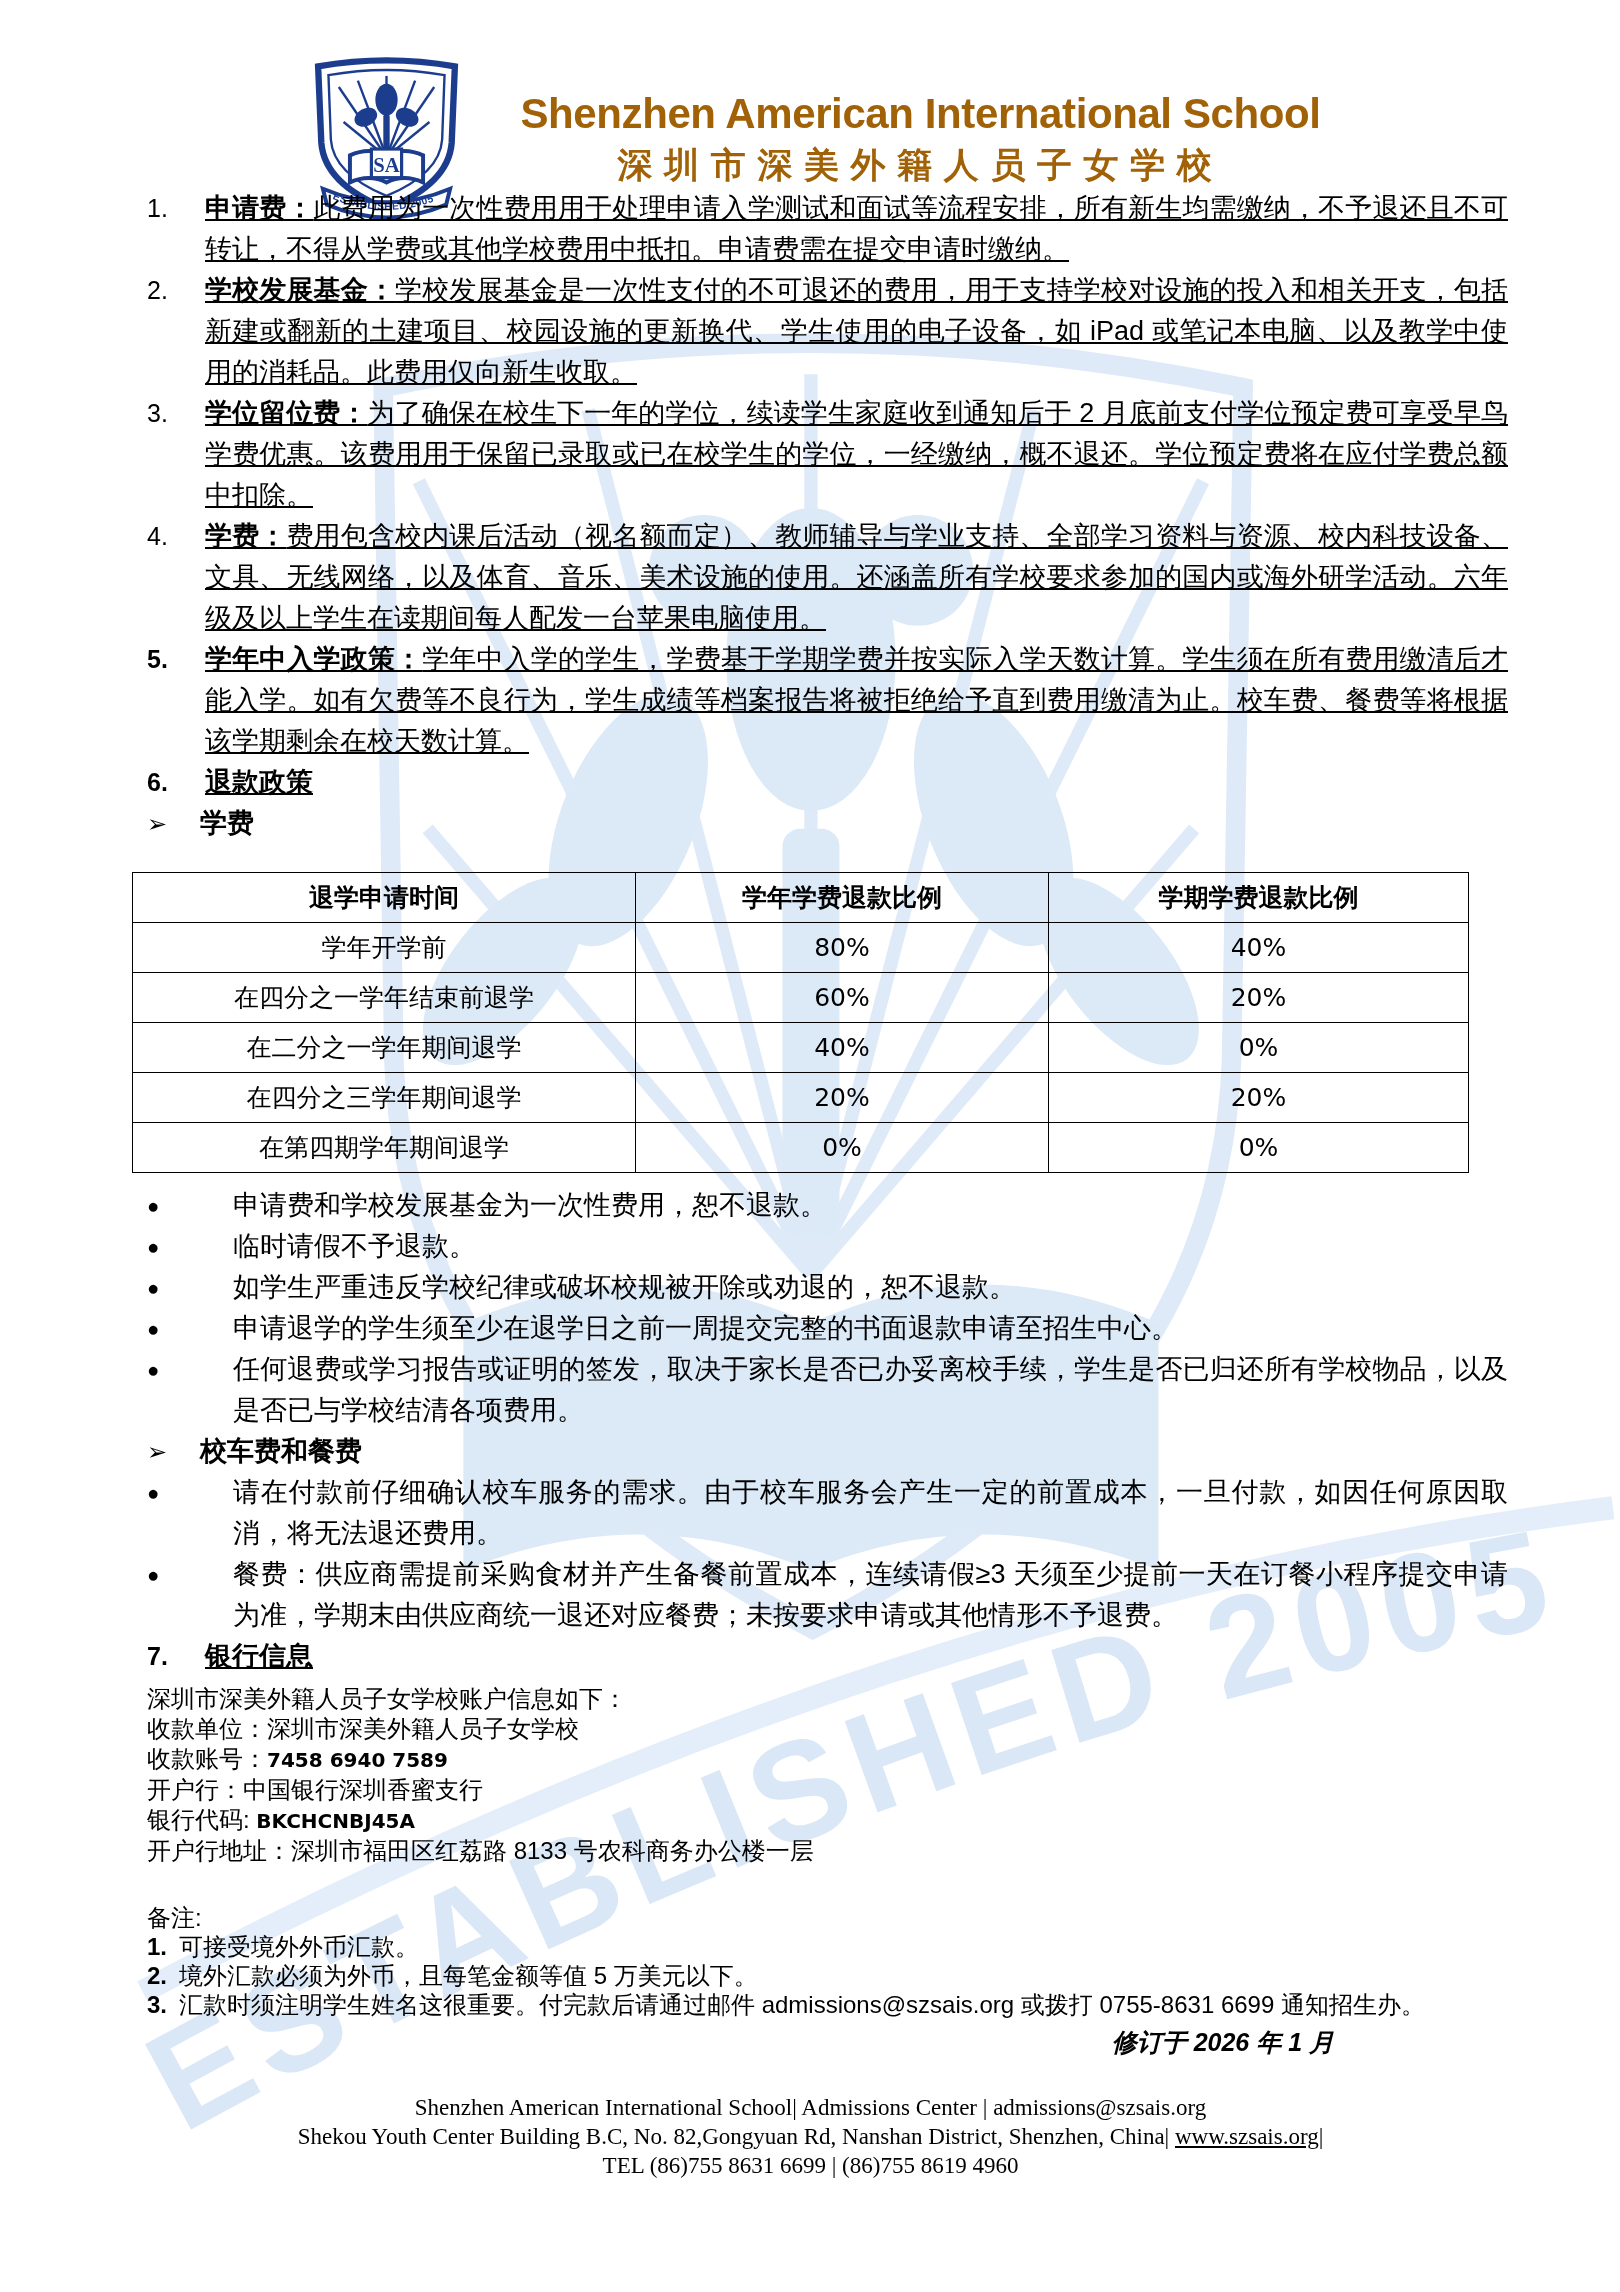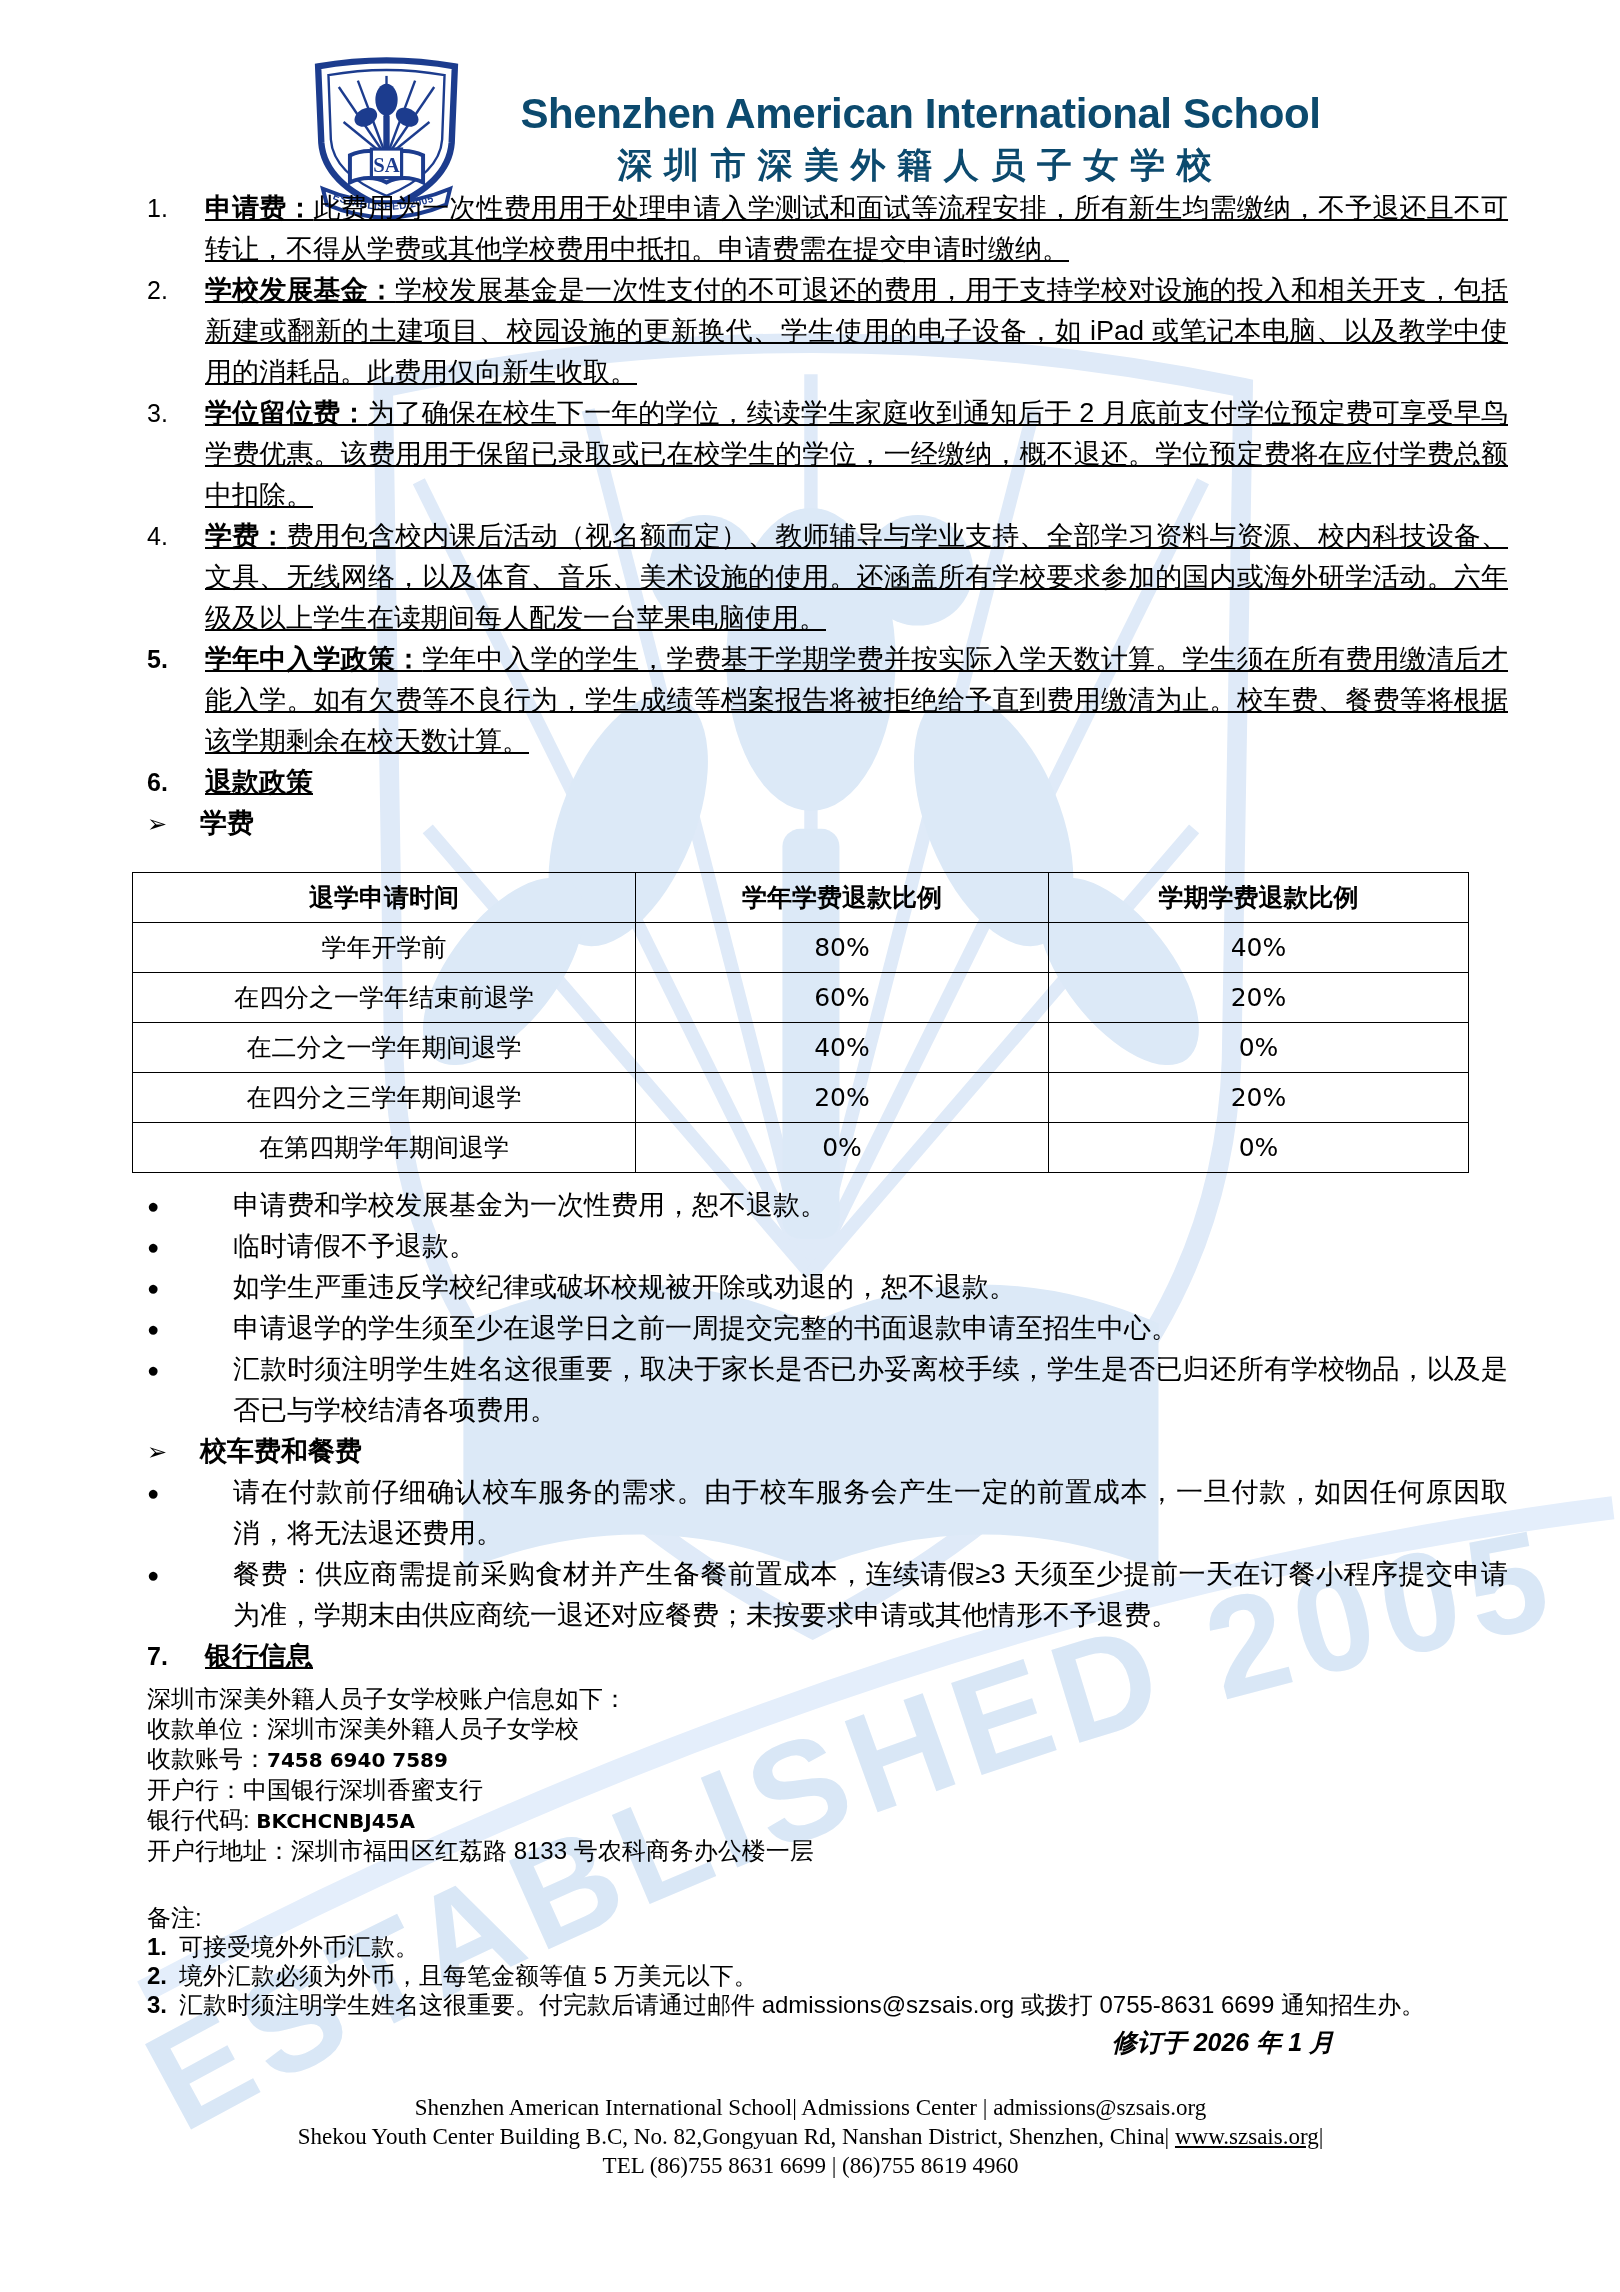--- a/index.html
+++ b/index.html
@@ -13,21 +13,21 @@
 
   
   .watermark { position:absolute; inset:0; z-index:0; pointer-events:none; }
 
   
   .content { position:relative; z-index:1; padding:0 113px 0 147px; }
 
   
   .header { display:flex; justify-content:center; align-items:center; gap:18px; padding-top:103px; height:175px; margin-left:-27px; }
   .logo { flex:0 0 159px; }
-  .titles { text-align:center; color:#0c4a6e;margin-left:36px; }
+  .titles { text-align:center; color:#a16207;margin-left:36px; }
   .title-en { font-size:42px; font-weight:bold; letter-spacing:-0.4px; line-height:1.15; }
   .title-zh { font-size:35px; font-weight:bold; letter-spacing:11.6px; line-height:1.3; margin-top:3.6px; }
 
   
   .fee-list { margin-top:12.5px; }
   .num-item { display:flex; font-size:27px; line-height:41px; }
   .num-item .marker { flex:0 0 58px; font-size:25px; }
   .num-item .marker.bold { font-weight:bold; }
   .num-item .body { flex:1; text-align:justify;text-decoration:underline; }
   .num-item .body .lead { font-weight:bold; }
@@ -234,21 +234,21 @@
       <div class="bullet-item">
         <span class="dot">●</span>
         <div class="btext">如学生严重违反学校纪律或破坏校规被开除或劝退的，恕不退款。</div>
       </div>
       <div class="bullet-item">
         <span class="dot">●</span>
         <div class="btext">申请退学的学生须至少在退学日之前一周提交完整的书面退款申请至招生中心。</div>
       </div>
       <div class="bullet-item">
         <span class="dot">●</span>
-        <div class="btext">汇款时须注明学生姓名这很重要，取决于家长是否已办妥离校手续，学生是否已归还所有学校物品，以及是否已与学校结清各项费用。</div>
+        <div class="btext">任何退费或学习报告或证明的签发，取决于家长是否已办妥离校手续，学生是否已归还所有学校物品，以及是否已与学校结清各项费用。</div>
       </div>
     </div>
 
     <div class="arrow-item">
       <span class="arr">➢</span>
       <div>校车费和餐费</div>
     </div>
     <div>
       <div class="bullet-item">
         <span class="dot">●</span>

